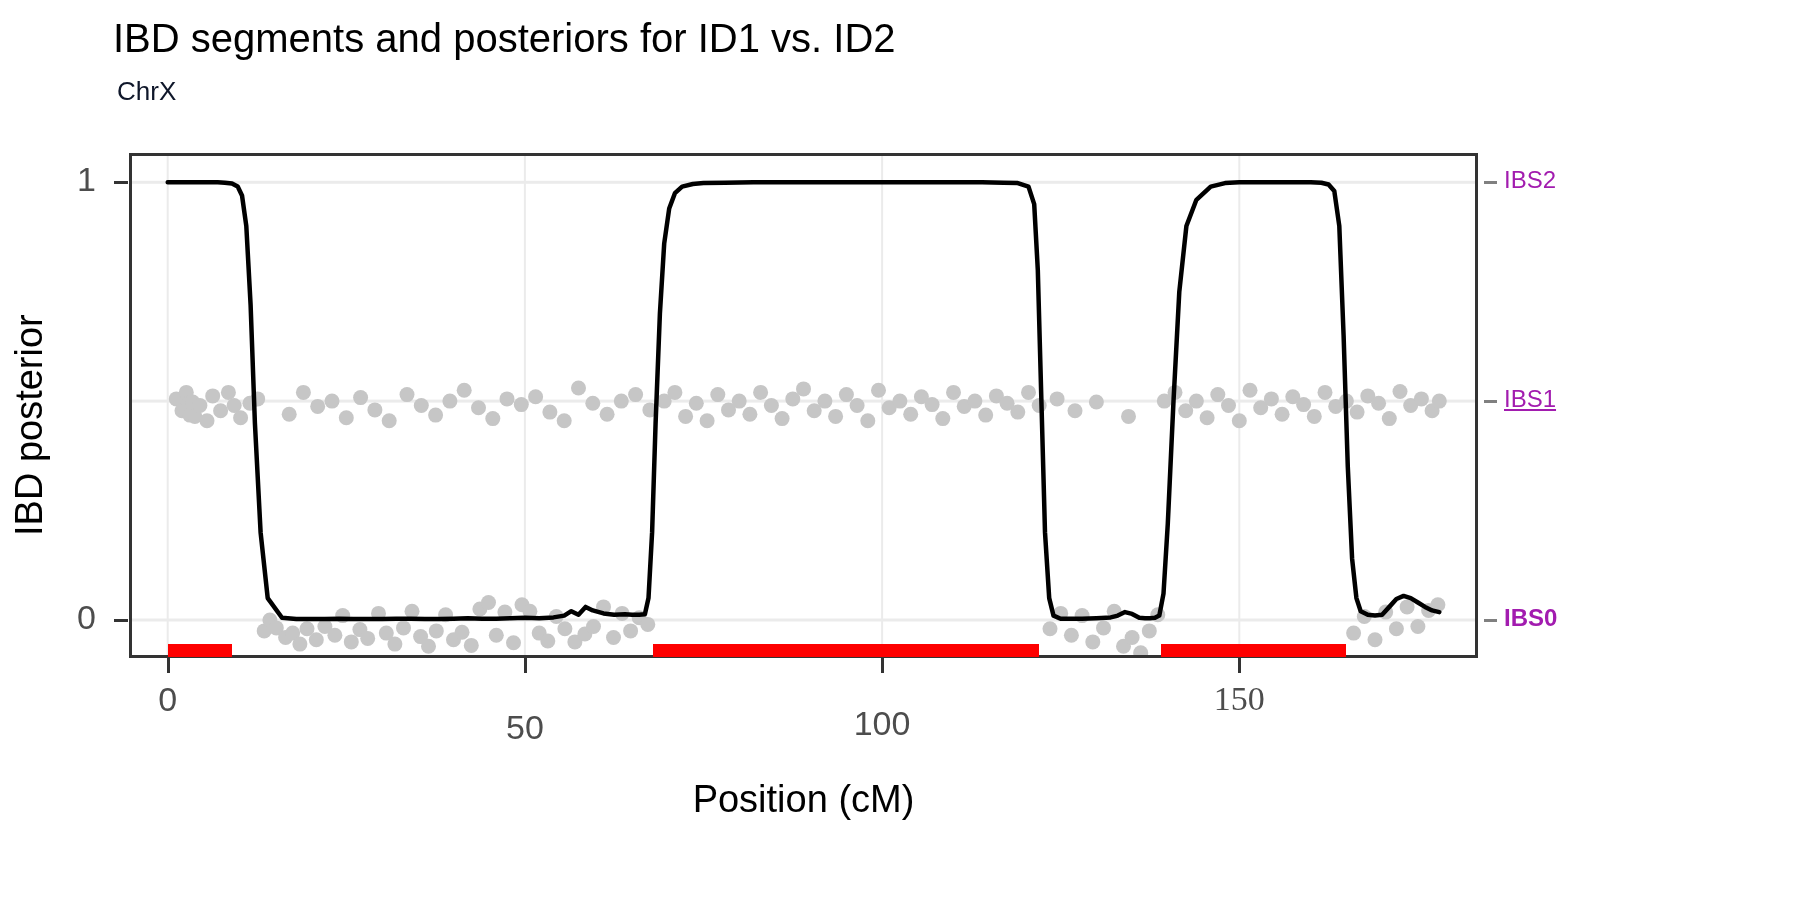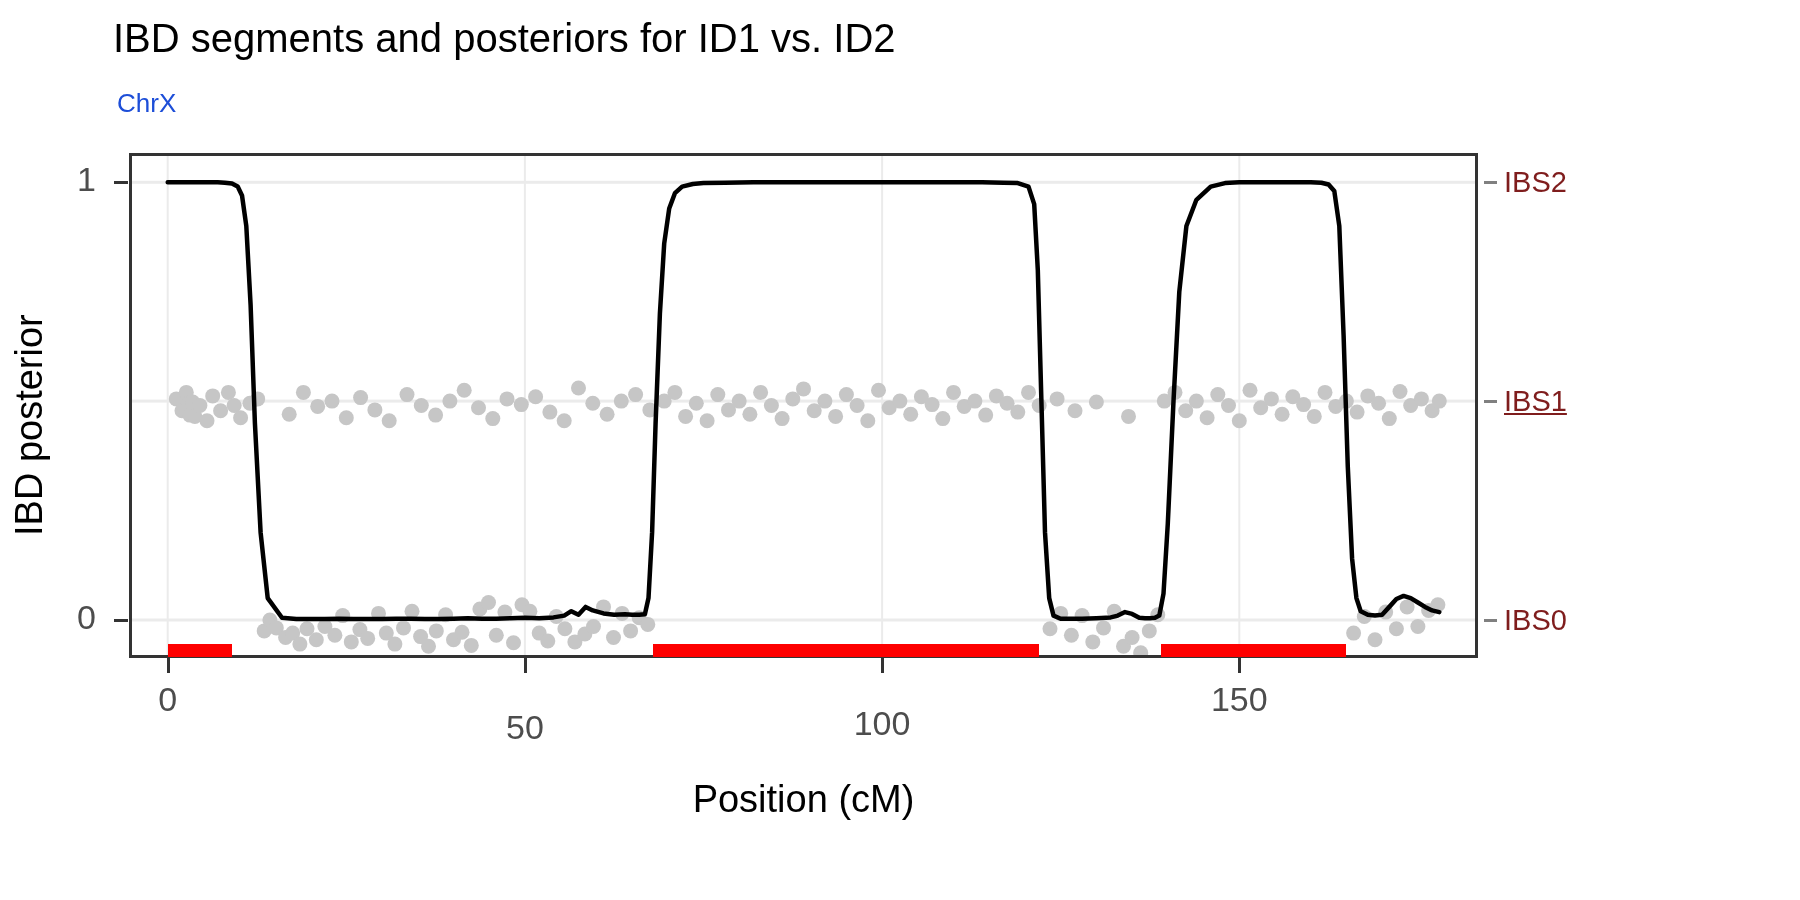--- a/index.html
+++ b/index.html
@@ -1,26 +1,26 @@
 <!DOCTYPE html>
 <html><head>
 <meta charset="utf-8">
 <style>
   html,body{margin:0;padding:0;}
   body{width:1800px;height:900px;background:#ffffff;font-family:"Liberation Sans",sans-serif;position:relative;overflow:hidden;}
   #stage{position:absolute;left:0;top:0;width:1744px;height:900px;}
 
   .title{position:absolute;left:113px;top:16px;font-size:40px;color:#000;font-weight:400;letter-spacing:0px;white-space:nowrap;}
-  .strip{position:absolute;left:117px;top:88px;font-size:26px;color:#1d4ed8;white-space:nowrap;}
+  .strip{position:absolute;left:117px;top:76px;font-size:26px;color:#0f172a;white-space:nowrap;}
 
   .panel{position:absolute;left:129px;top:153px;width:1349px;height:505px;box-sizing:border-box;border:3px solid #333333;background:#ffffff;overflow:hidden;}
 
   .ylab{position:absolute;font-size:34px;color:#4d4d4d;text-align:right;white-space:nowrap;}
   .ytick{position:absolute;width:14px;height:3px;background:#333;}
-  .rlab{position:absolute;font-size:29px;color:#7f1d1d;white-space:nowrap;}
+  .rlab{position:absolute;font-size:24px;color:#a21caf;white-space:nowrap;}
   .rtick{position:absolute;width:13px;height:3px;background:#808080;}
 
   .xtickmark{position:absolute;width:3px;height:15px;background:#333;}
   .xlab{position:absolute;font-size:34px;color:#4d4d4d;white-space:nowrap;transform:translateX(-50%);}
   .axis-title-x{position:absolute;font-size:38px;color:#000;white-space:nowrap;transform:translateX(-50%);}
   .axis-title-y{position:absolute;font-size:38px;color:#000;white-space:nowrap;transform-origin:0 0;transform:rotate(-90deg);}
 
   svg.overlay{position:absolute;left:0;top:0;}
   .dot{fill:#c6c6c6;}
   .segbar{position:absolute;height:13px;background:#fe0000;}
@@ -224,36 +224,36 @@
       </svg>
   </div>
 
   <div id="ylabels">
       <div class="ylab" style="left: 40px; width: 56px; top: 160.263px;">1</div>
       <div class="ytick" style="left: 114px; top: 181.263px;"></div>
       <div class="ylab" style="left: 40px; width: 56px; top: 597.982px;">0</div>
       <div class="ytick" style="left: 114px; top: 618.982px;"></div>
     </div>
   <div id="rlabels">
-      <div class="rlab" style="left: 1504px; top: 603.982px;">IBS0</div>
+      <div class="rlab" style="left: 1504px; top: 603.982px; font-weight: bold;">IBS0</div>
       <div class="rtick" style="left: 1484px; top: 618.982px;"></div>
       <div class="rlab" style="left: 1504px; top: 385.123px; text-decoration: underline;">IBS1</div>
       <div class="rtick" style="left: 1484px; top: 400.123px;"></div>
       <div class="rlab" style="left: 1504px; top: 166.263px;">IBS2</div>
       <div class="rtick" style="left: 1484px; top: 181.263px;"></div>
     </div>
   <div id="xlabels">
       <div class="xtickmark" style="left: 166.718px; top: 658px;"></div>
       <div class="xlab" style="left: 167.718px; top: 680px;">0</div>
       <div class="xtickmark" style="left: 523.899px; top: 658px;"></div>
       <div class="xlab" style="left: 524.899px; top: 680px; margin-top: 28px;">50</div>
       <div class="xtickmark" style="left: 881.08px; top: 658px;"></div>
       <div class="xlab" style="left: 882.08px; top: 680px; margin-top: 24px;">100</div>
       <div class="xtickmark" style="left: 1238.26px; top: 658px;"></div>
-      <div class="xlab" style="left: 1239.26px; top: 680px;">150</div>
+      <div class="xlab" style="left: 1239.26px; top: 680px; font-family: Liberation Serif, serif;">150</div>
     </div>
   <div id="segbars">
       <div class="segbar" style="left: 167.718px; width: 64.2926px; top: 644.057px; background: rgb(254, 0, 0);"></div>
       <div class="segbar" style="left: 653.484px; width: 385.755px; top: 644.057px; background: rgb(254, 0, 0);"></div>
       <div class="segbar" style="left: 1160.68px; width: 185.734px; top: 644.057px; background: rgb(254, 0, 0);"></div>
     </div>
 
   <div class="axis-title-x" id="xtitle" style="left: 803.5px; top: 778px;">Position (cM)</div>
 </div>
 

